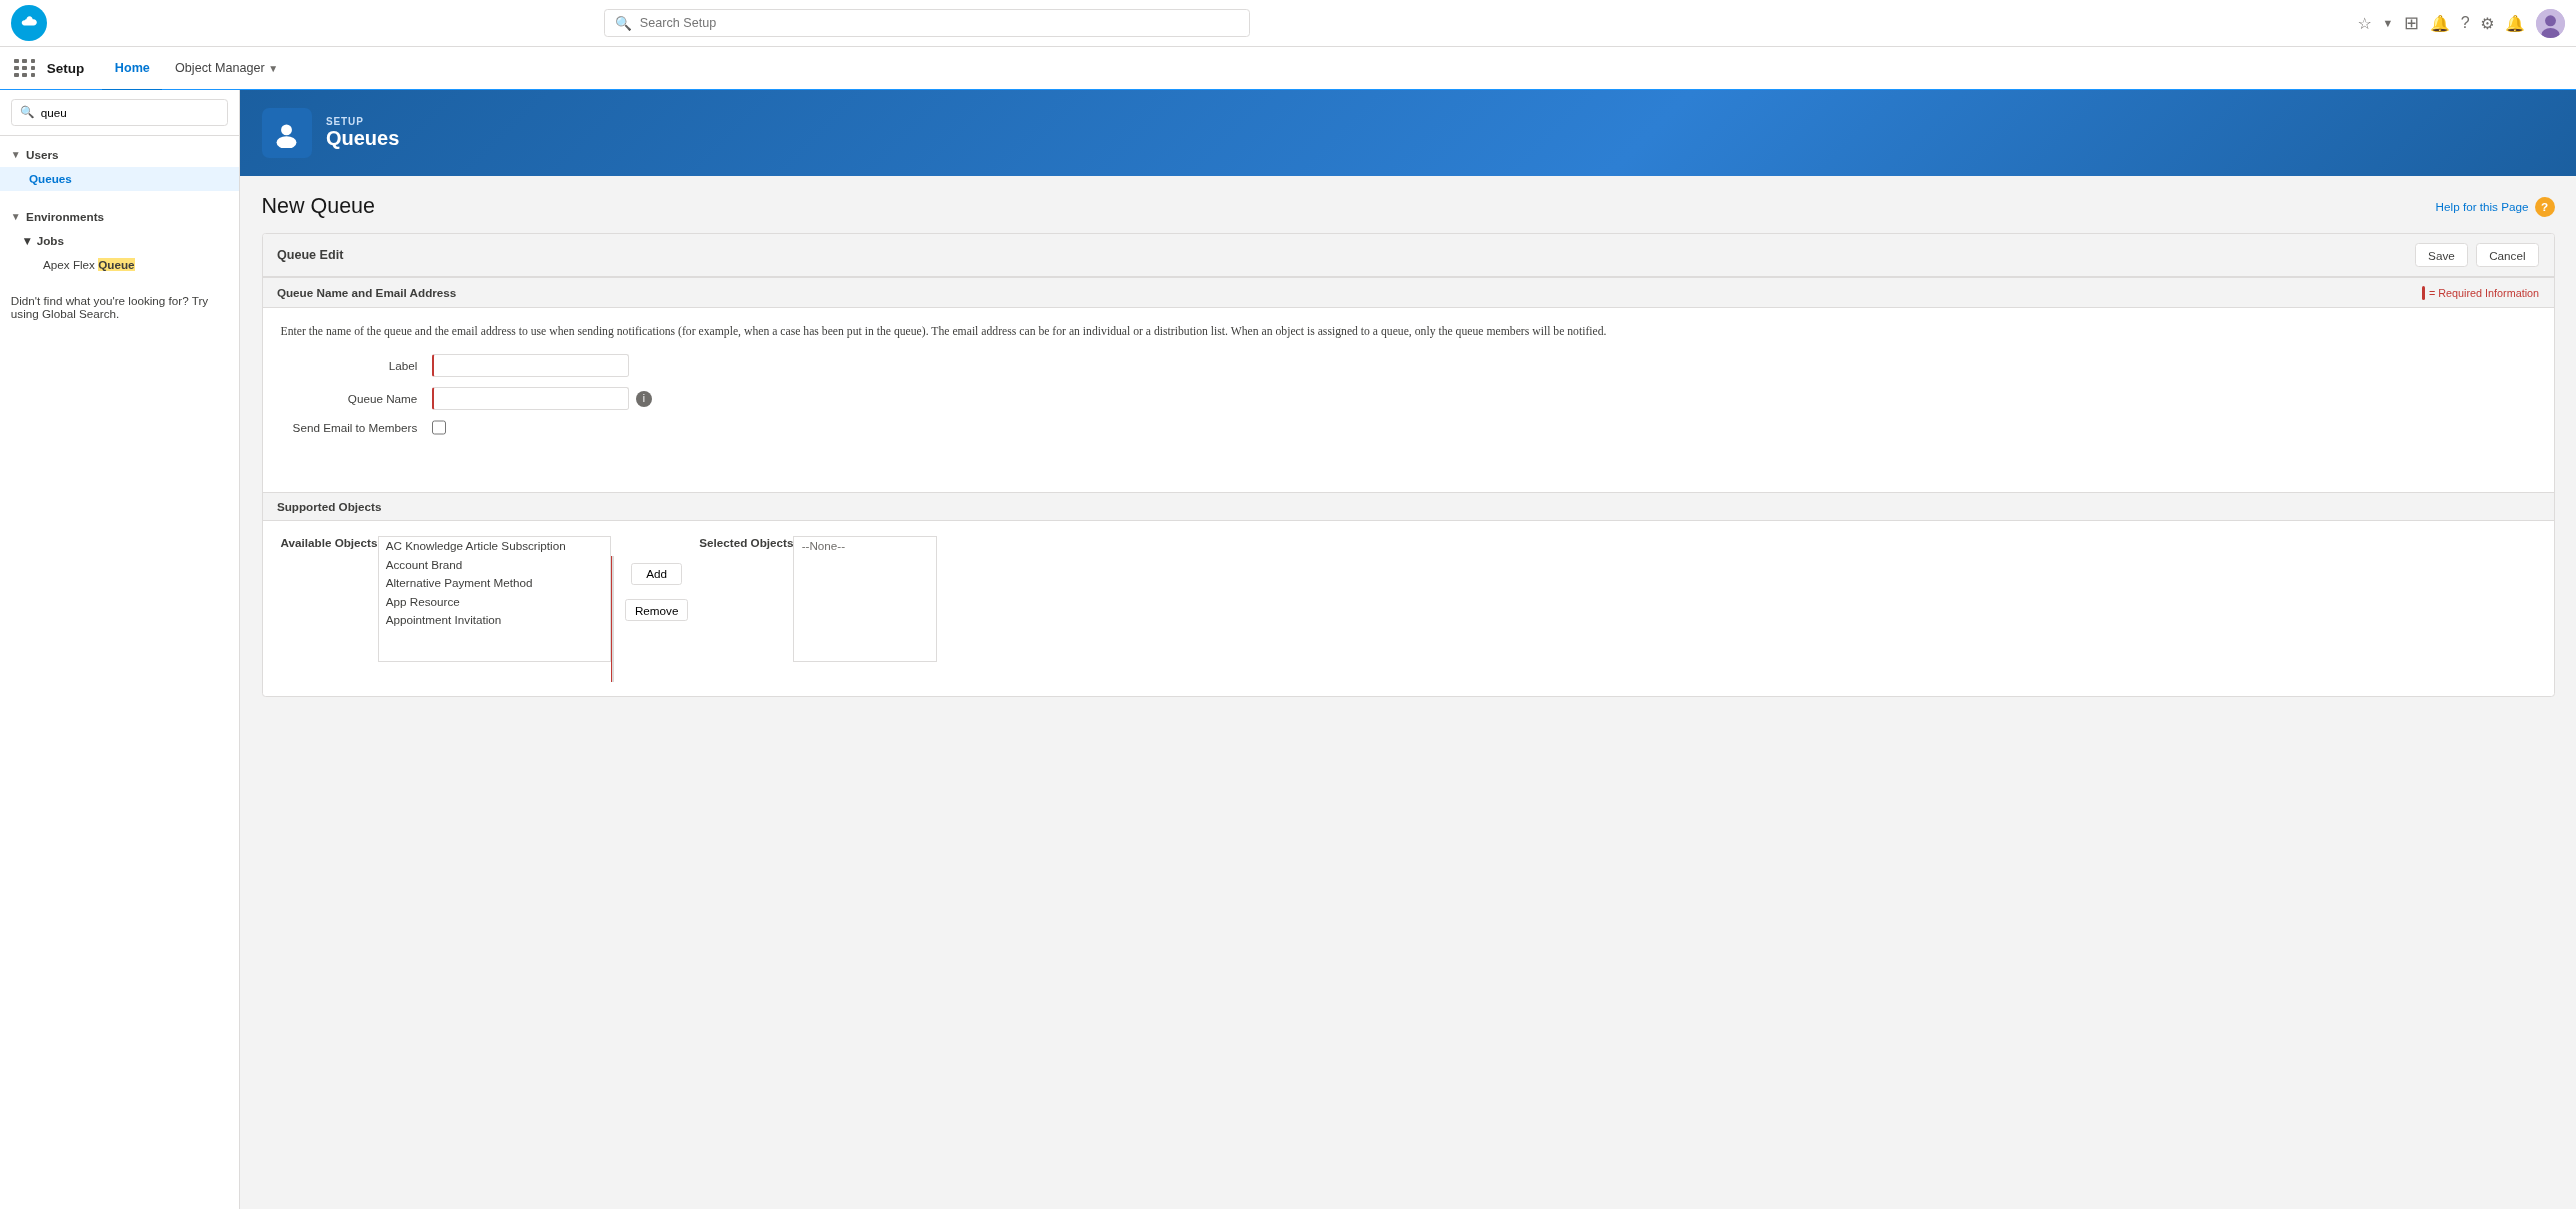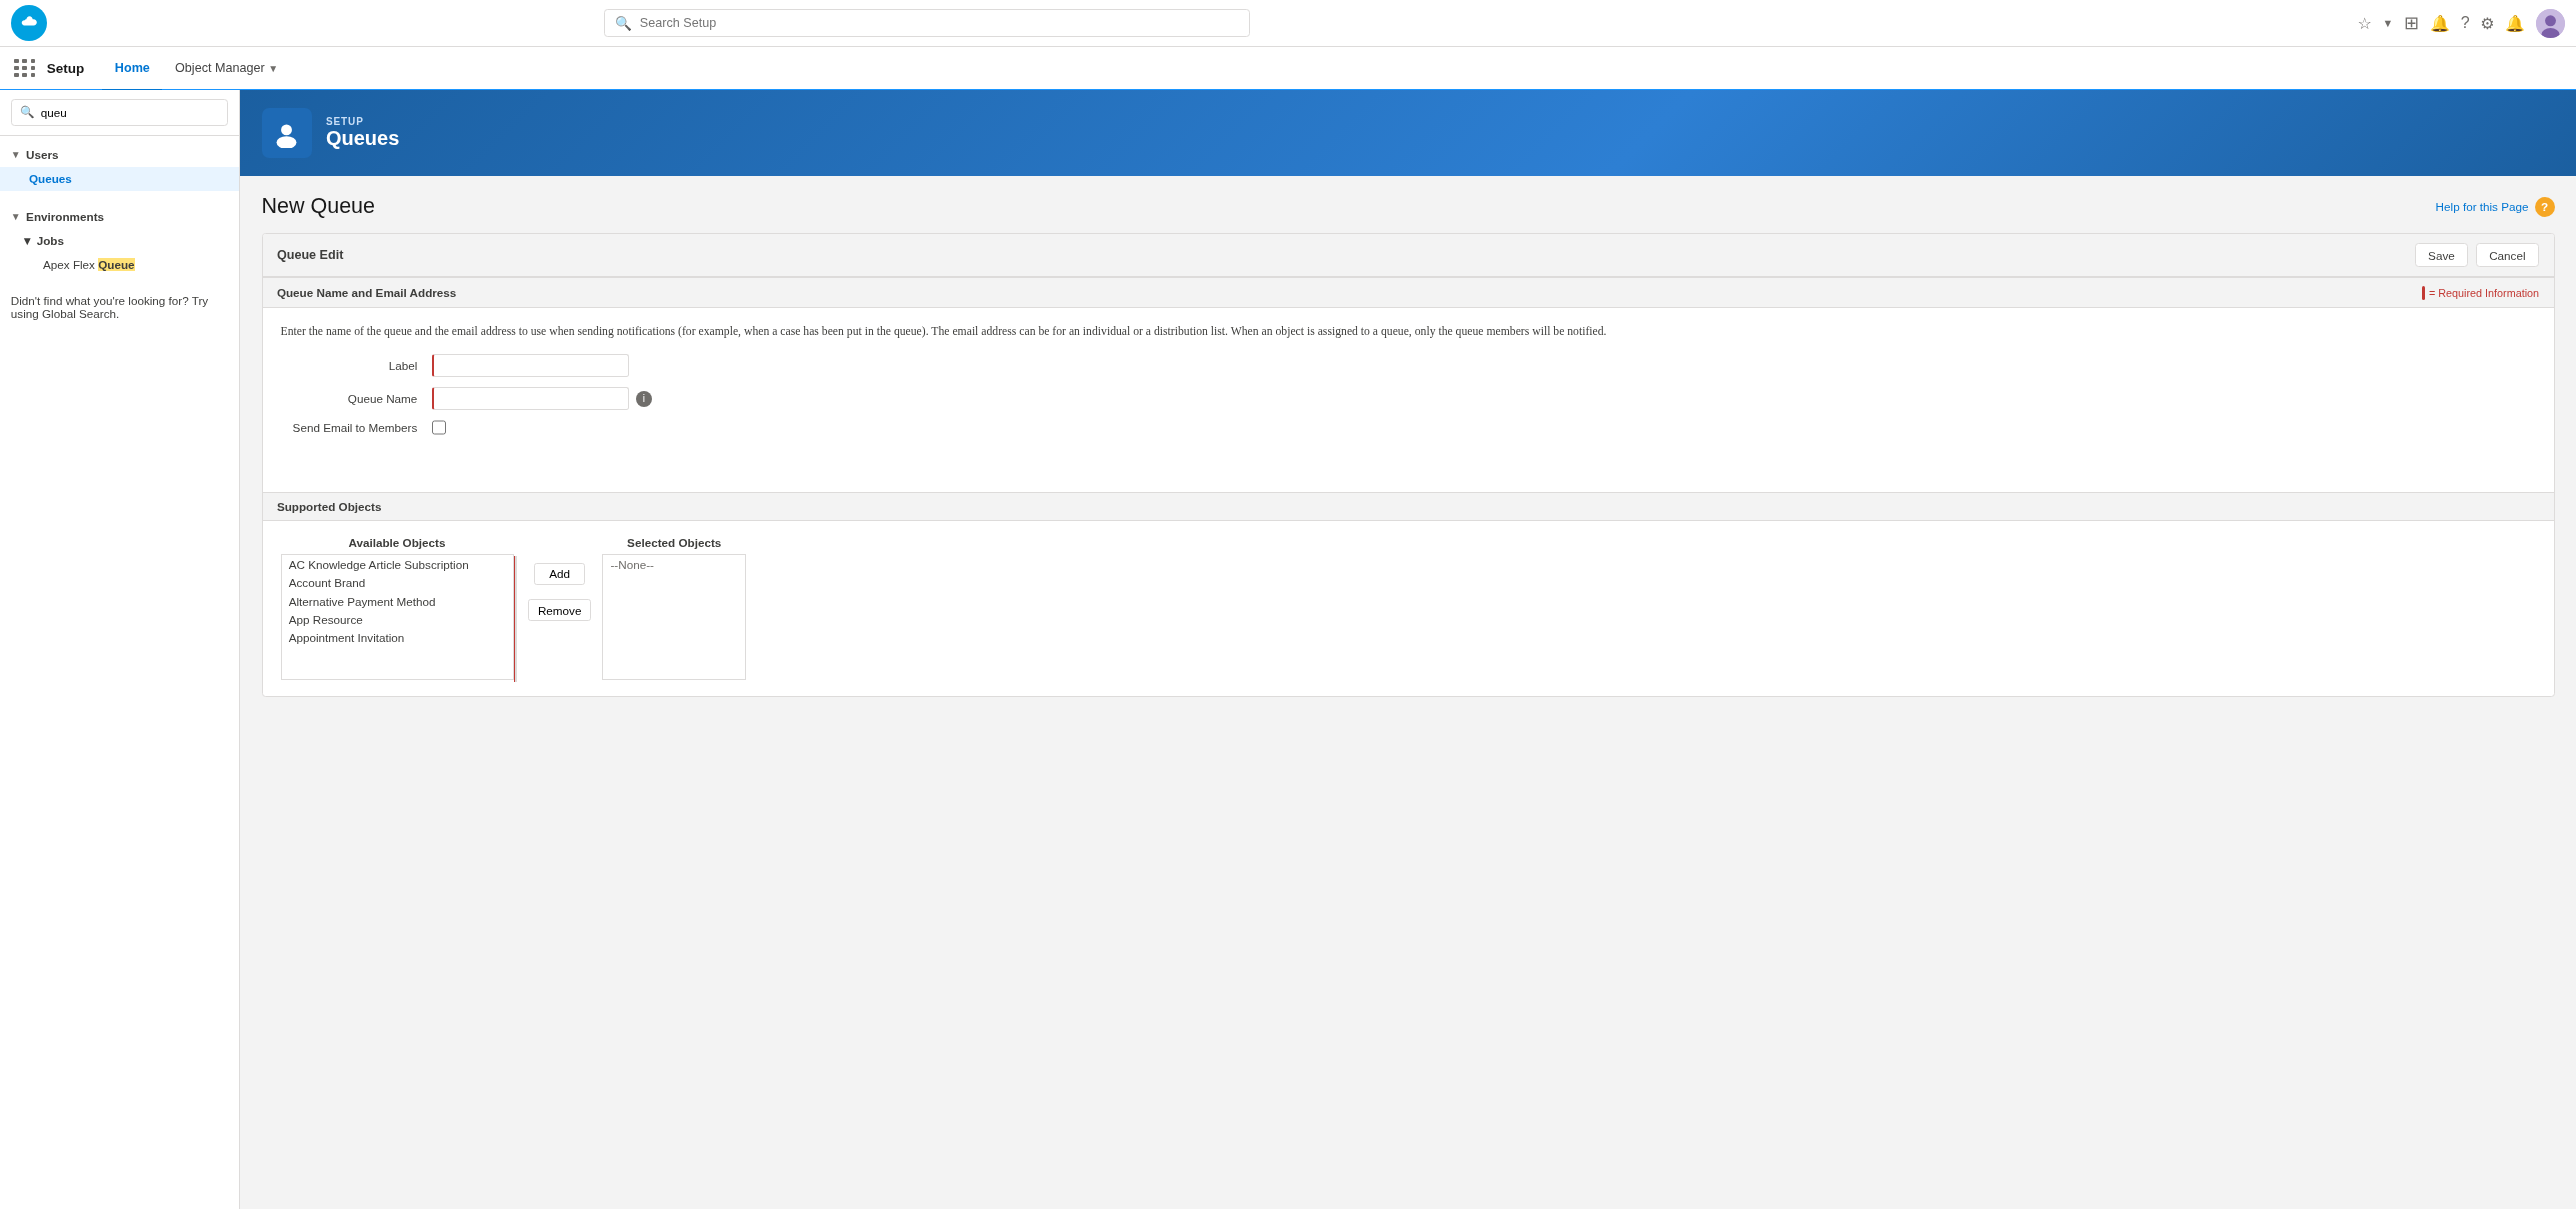--- a/index.html
+++ b/index.html
@@ -389,21 +389,21 @@
       color: #3e3e3c;
       margin-bottom: 14.4px;
     }
     .objects-columns {
       display: flex;
       gap: 0;
       align-items: flex-start;
     }
     .objects-column {
       display: flex;
-      flex-direction: column;
+      flex-direction: row;
     }
     .objects-column-header {
       font-size: 11.7px;
       font-weight: 600;
       color: #3e3e3c;
       margin-bottom: 5.4px;
       text-align: center;
     }
     .objects-list {
       border: 0.9px solid #dddbda;

